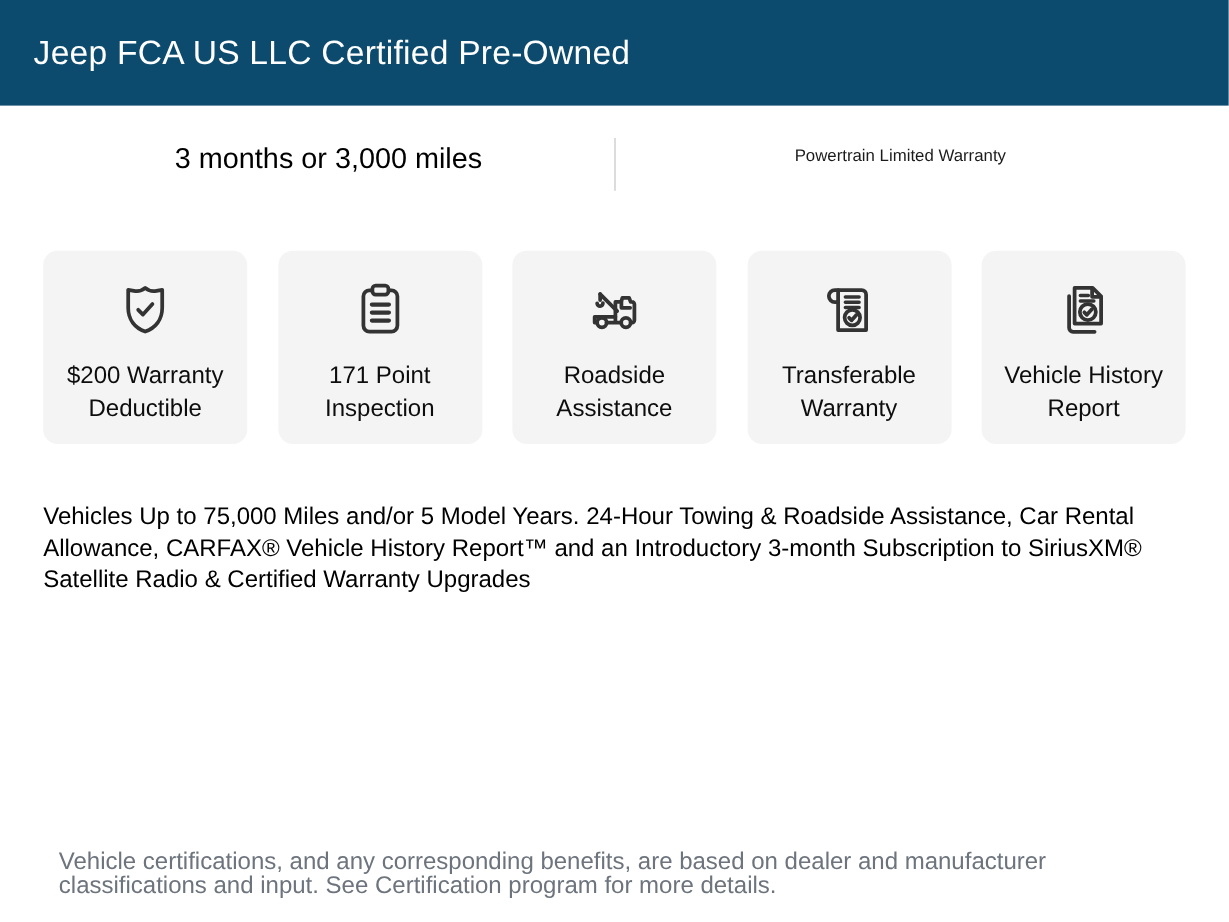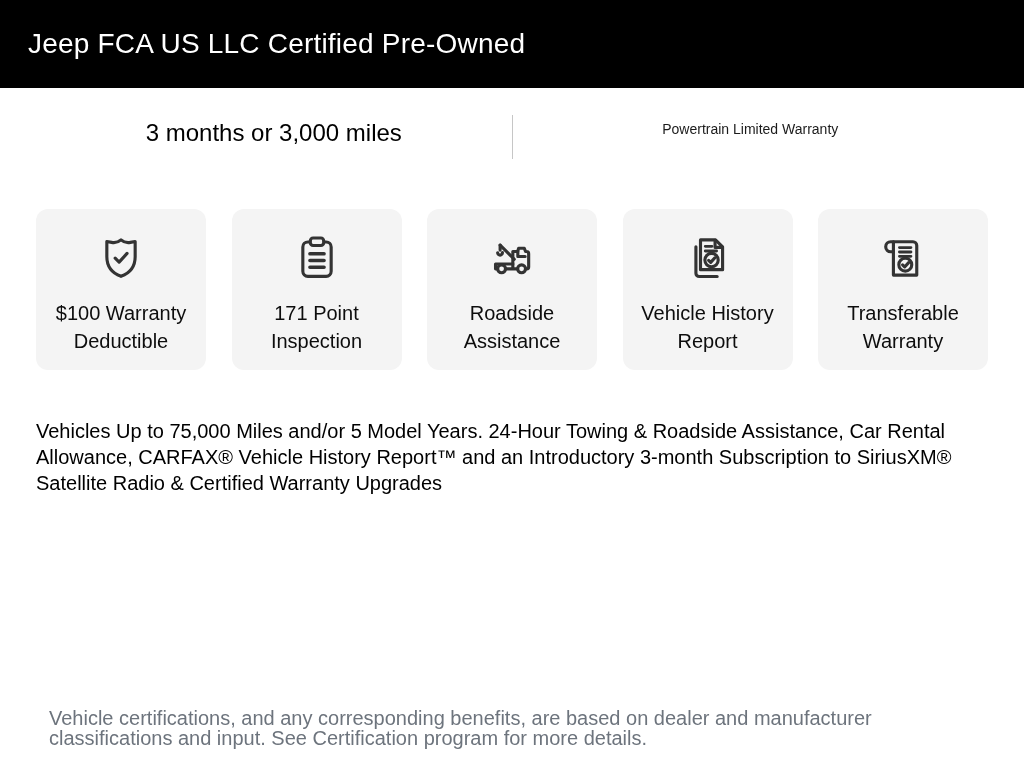--- a/index.html
+++ b/index.html
@@ -5,21 +5,21 @@
   * { margin:0; padding:0; box-sizing:border-box; }
   html,body { width:1024px; height:768px; }
   body {
     font-family:"Liberation Sans", sans-serif;
     background:#ffffff;
     position:relative;
     overflow:hidden;
   }
   .header {
     height:88px;
-    background:#000000;
+    background:#0c4a6e;
     display:flex;
     align-items:center;
     padding:0 28px;
   }
   .header-title {
     color:#ffffff;
     font-size:28px;
     font-weight:400;
     letter-spacing:.2px;
   }
@@ -115,21 +115,21 @@
 
 <div class="cards">
 
   <div class="card">
     <div class="card-icon">
       <svg viewBox="0 0 24 24">
         <path d="M12 3.3c-1.2 1.05-2.85 1.5-4.5 1.2L5.2 4.1v7.3c0 4.6 2.7 7.9 6.8 9.4 4.1-1.5 6.8-4.8 6.8-9.4V4.1l-2.3.4c-1.65.3-3.3-.15-4.5-1.2z"></path>
         <path d="M9.2 12.1l1.9 1.9 3.8-4.2"></path>
       </svg>
     </div>
-    <div class="card-label">$100 Warranty Deductible</div>
+    <div class="card-label">$200 Warranty Deductible</div>
   </div>
 
   <div class="card">
     <div class="card-icon">
       <svg viewBox="0 0 24 24">
         <rect x="5.2" y="4.3" width="13.6" height="16.5" rx="2.4"></rect>
         <rect x="8.8" y="2.4" width="6.4" height="3.6" rx="1.3" fill="#f4f4f4"></rect>
         <path d="M8.6 10h6.8M8.6 13.2h6.8M8.6 16.4h6.8" stroke-width="1.7"></path>
       </svg>
     </div>
@@ -149,41 +149,41 @@
         <circle cx="7" cy="17.2" r="1.9"></circle>
         <circle cx="16.6" cy="17.2" r="1.9"></circle>
       </svg>
     </div>
     <div class="card-label">Roadside Assistance</div>
   </div>
 
   <div class="card">
     <div class="card-icon">
       <svg viewBox="0 0 24 24">
+        <path d="M7.4 20.2V4.2h9.4c1 0 1.8.8 1.8 1.8v14.2z"></path>
+        <path d="M7.4 4.2H6.1a2.4 2.4 0 1 0 0 4.8h1.3"></path>
+        <path d="M10.3 7h5.5M10.3 9.1h5.5M10.3 11.2h5.5" stroke-width="1.4"></path>
+        <circle cx="13.1" cy="15.2" r="3.1" fill="#f4f4f4"></circle>
+        <path d="M11.8 15.3l1 1 1.9-2.1"></path>
+      </svg>
+    </div>
+    <div class="card-label">Transferable Warranty</div>
+  </div>
+
+  <div class="card">
+    <div class="card-icon">
+      <svg viewBox="0 0 24 24">
         <path d="M6.2 6.6v12.7c0 .9.7 1.6 1.6 1.6h8.6"></path>
         <path d="M8.4 17.6V3.3h7.2l3.4 3.4v10.9z"></path>
         <path d="M15.4 3.5v3.4h3.4"></path>
         <path d="M10.7 6.4h3.2M10.7 8.6h5.4" stroke-width="1.4"></path>
         <circle cx="13.7" cy="13" r="3.2" fill="#f4f4f4"></circle>
         <path d="M12.3 13.1l1 1 2-2.2"></path>
       </svg>
     </div>
     <div class="card-label">Vehicle History Report</div>
   </div>
 
-  <div class="card">
-    <div class="card-icon">
-      <svg viewBox="0 0 24 24">
-        <path d="M7.4 20.2V4.2h9.4c1 0 1.8.8 1.8 1.8v14.2z"></path>
-        <path d="M7.4 4.2H6.1a2.4 2.4 0 1 0 0 4.8h1.3"></path>
-        <path d="M10.3 7h5.5M10.3 9.1h5.5M10.3 11.2h5.5" stroke-width="1.4"></path>
-        <circle cx="13.1" cy="15.2" r="3.1" fill="#f4f4f4"></circle>
-        <path d="M11.8 15.3l1 1 1.9-2.1"></path>
-      </svg>
-    </div>
-    <div class="card-label">Transferable Warranty</div>
-  </div>
-
 </div>
 
 <div class="description">Vehicles Up to 75,000 Miles and/or 5 Model Years. 24-Hour Towing &amp; Roadside Assistance, Car Rental Allowance, CARFAX® Vehicle History Report™ and an Introductory 3-month Subscription to SiriusXM® Satellite Radio &amp; Certified Warranty Upgrades</div>
 
 <div class="disclaimer">Vehicle certifications, and any corresponding benefits, are based on dealer and manufacturer classifications and input. See Certification program for more details.</div>
 
 </body></html>

